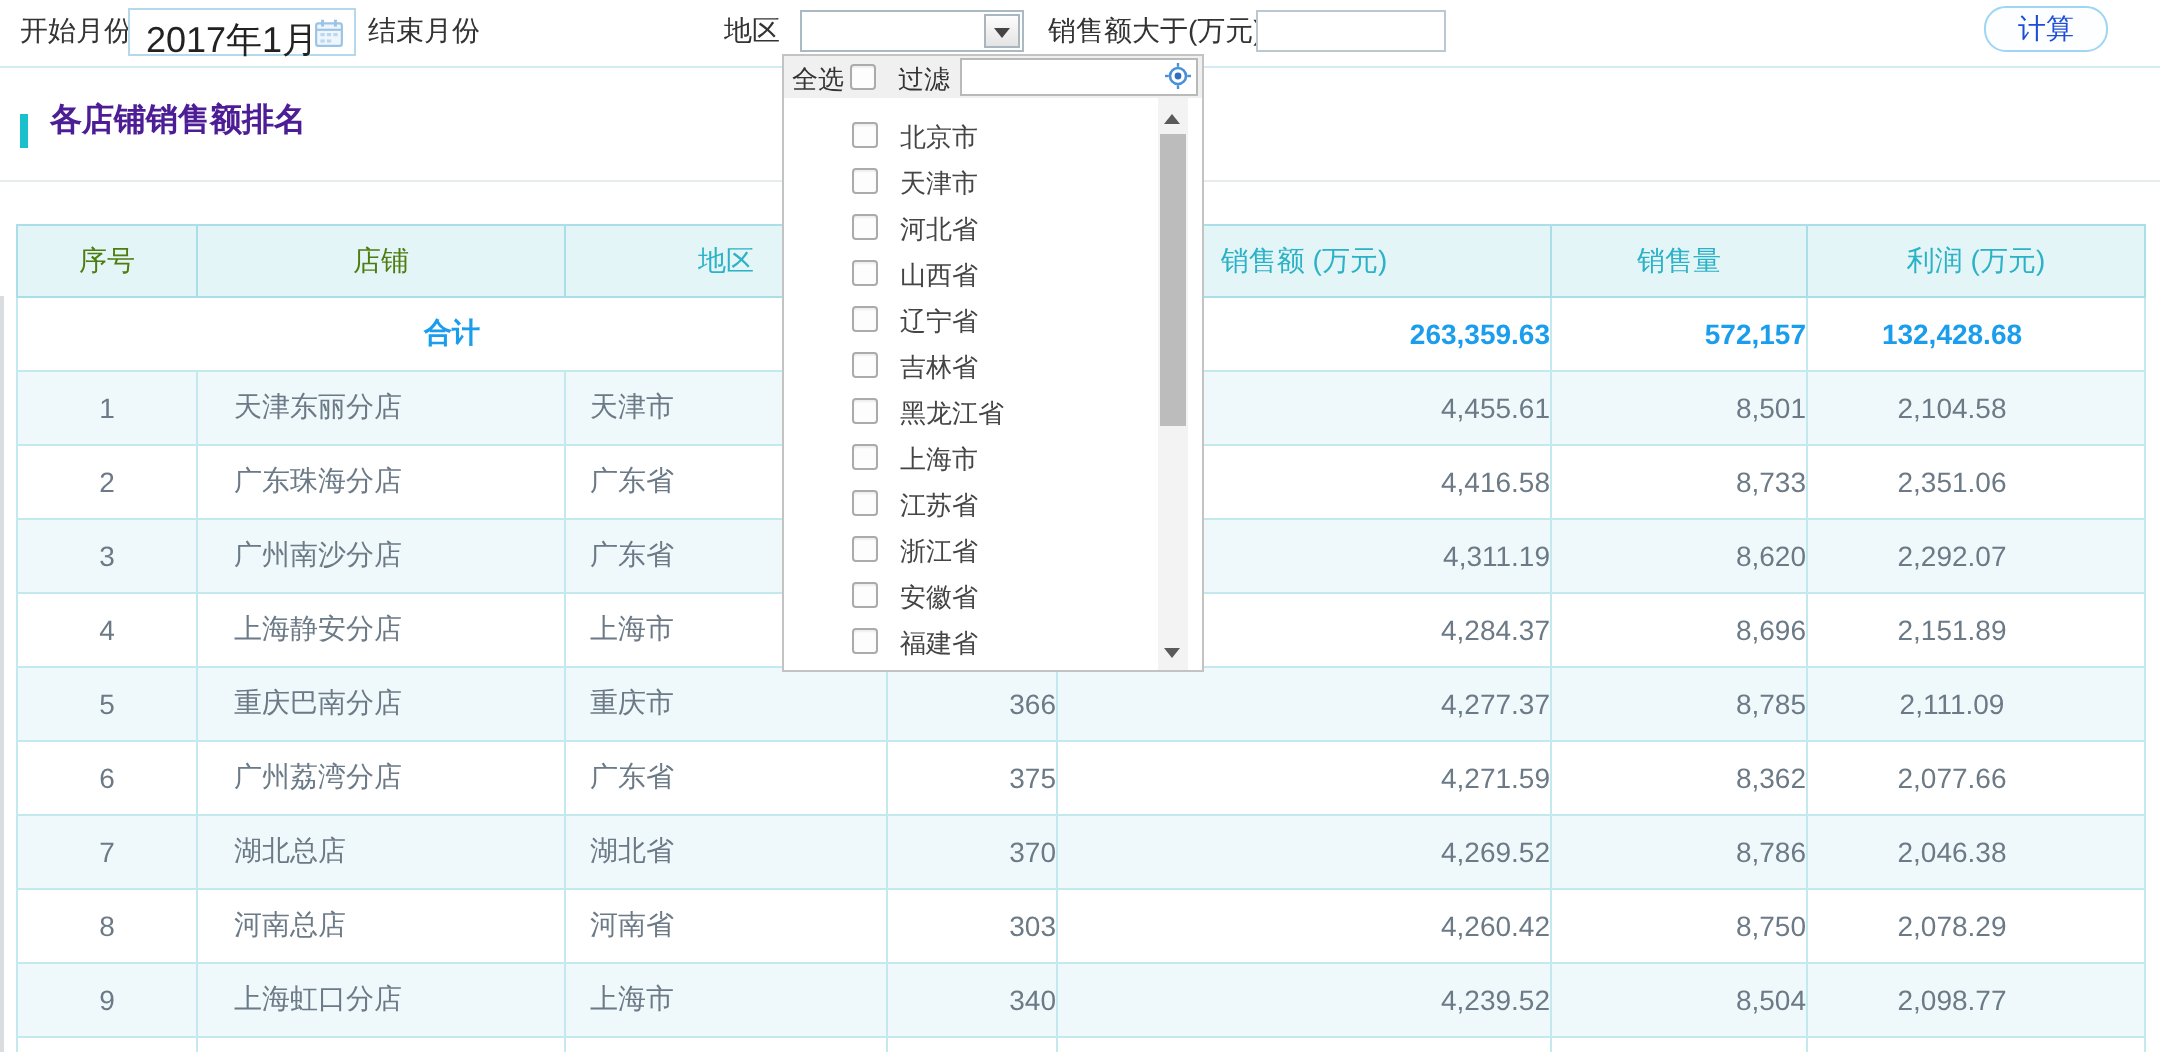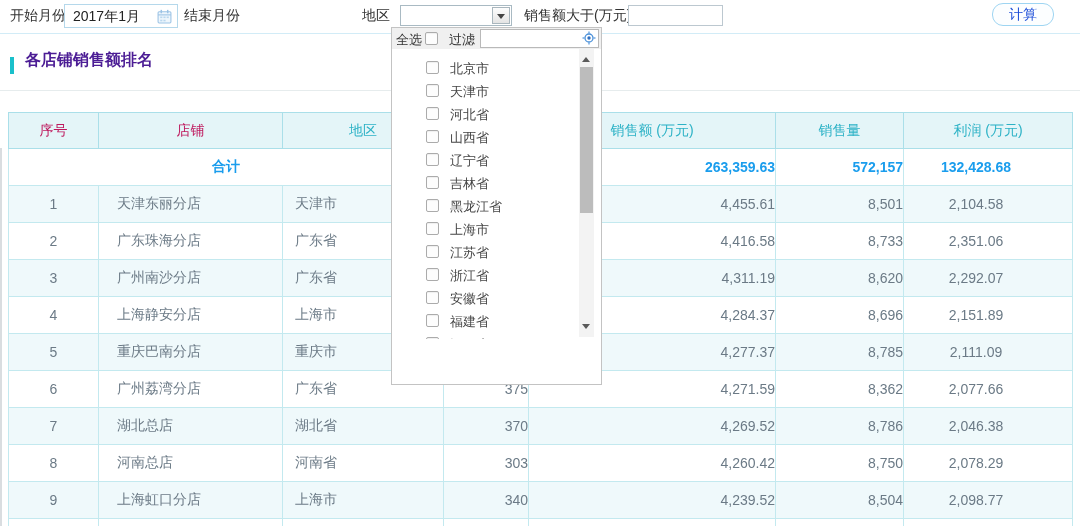--- a/index.html
+++ b/index.html
@@ -4,21 +4,21 @@
 <style>
   * { margin:0; padding:0; box-sizing:border-box; }
   html,body { width:1080px; height:526px; overflow:hidden; background:#fff;
     font-family:"Liberation Sans","DejaVu Sans",sans-serif; position:relative; }
 
   
   .toolbar { position:absolute; top:0; left:0; width:1080px; height:33px; }
   .tb-sep { position:absolute; top:33px; left:0; width:1080px; border-top:1px solid #d2ecf7; }
   .tb-label { position:absolute; top:7px; font-size:14px; color:#333; white-space:nowrap; }
   .datebox { position:absolute; top:4px; height:24px; border:1px solid #b5d8eb; background:#fff; }
-  .datebox .val { position:absolute; left:8px; top:3px; font-size:14px; color:#222; }
+  .datebox .val { position:absolute; left:8px; top:3px; font-size:18px; color:#222; }
   .cal-icon { position:absolute; right:5px; top:4px; }
   .selectbox { position:absolute; left:400px; top:5px; width:112px; height:21px;
     border:1px solid #a9bac3; background:#fff; }
   .selectbox .selval { position:absolute; left:6px; top:2px; font-size:13px; color:#333; }
   .selbtn { position:absolute; right:1px; top:1px; width:18px; height:17px;
     background:linear-gradient(#fdfdfd,#e4e4e4); border:1px solid #a9b6bd; }
   .selbtn .tri { position:absolute; left:4px; top:6px; width:0; height:0;
     border-left:4px solid transparent; border-right:4px solid transparent; border-top:5px solid #444; }
   .threshold { position:absolute; left:628px; top:5px; width:95px; height:21px;
     border:1px solid #bcc8d0; font-size:13px; padding:0 4px; outline:none; }
@@ -30,35 +30,35 @@
   .title-bar { position:absolute; left:10px; top:57px; width:4px; height:17px; background:#1ac0cb; }
   .page-title { position:absolute; left:25px; top:50px; font-size:16px; color:#4c1d95;font-weight:bold; }
   .title-div { position:absolute; top:90px; left:0; width:1080px; border-top:1px solid #e6eced; }
   .left-strip { position:absolute; left:0; top:148px; width:2px; height:378px; background:#d9dde0; }
 
   
   table.main { position:absolute; left:8px; top:112px; width:1064px;
     border-collapse:collapse; table-layout:fixed; }
   table.main th { height:36px; background:#e4f5f8; border:1px solid #aadfe9;
     font-weight:normal; font-size:14px; }
-  table.main th.dark { color:#be185d;margin-top:36px; }
+  table.main th.dark { color:#4d7c0f;margin-top:36px; }
   table.main th.teal { color:#2cb2c6; }
   table.main td { height:37px; border:1px solid #c3e9ef; font-size:14px; color:#6b7a86;
     overflow:hidden; white-space:nowrap; }
   tr.alt td { background:#eff9fb; }
   tr.plain td { background:#ffffff; }
   tr.total-row td { background:#fff; color:#1a9ded; font-weight:bold; }
   .c { text-align:center; }
   .l { text-align:left; padding-left:18px; }
   .l2 { text-align:left; padding-left:12px; }
   .r { text-align:right; }
   .r2 { text-align:center; padding-right:24px; }
 
   
-  .dd-panel { position:absolute; left:391px; top:27px; width:211px; height:358px;
+  .dd-panel { position:absolute; left:391px; top:27px; width:211px; height:309px;
     background:#fff; border:1px solid #c3c3c3; z-index:20; overflow:hidden; }
   .dd-filter { position:absolute; left:0; top:0; width:209px; height:21px; background:#f0f0f0; }
   .dd-filter .lab { position:absolute; top:3px; font-size:13px; color:#333; }
   .cb { position:absolute; width:13px; height:13px; border:1px solid #ababab;
     border-radius:2px; background:#fdfdfd; box-shadow:inset 0 1px 1px rgba(0,0,0,.06); }
   .dd-filter-input { position:absolute; left:88px; top:1px; width:119px; height:19px;
     border:1px solid #b9b9b9; background:#fff; outline:none; font-size:12px; padding:0 16px 0 3px; }
   .target-icon { position:absolute; left:190px; top:3px; }
   .dd-list { position:absolute; left:0; top:23px; width:186px; height:288px;
     padding-top:6px; overflow:hidden; }

